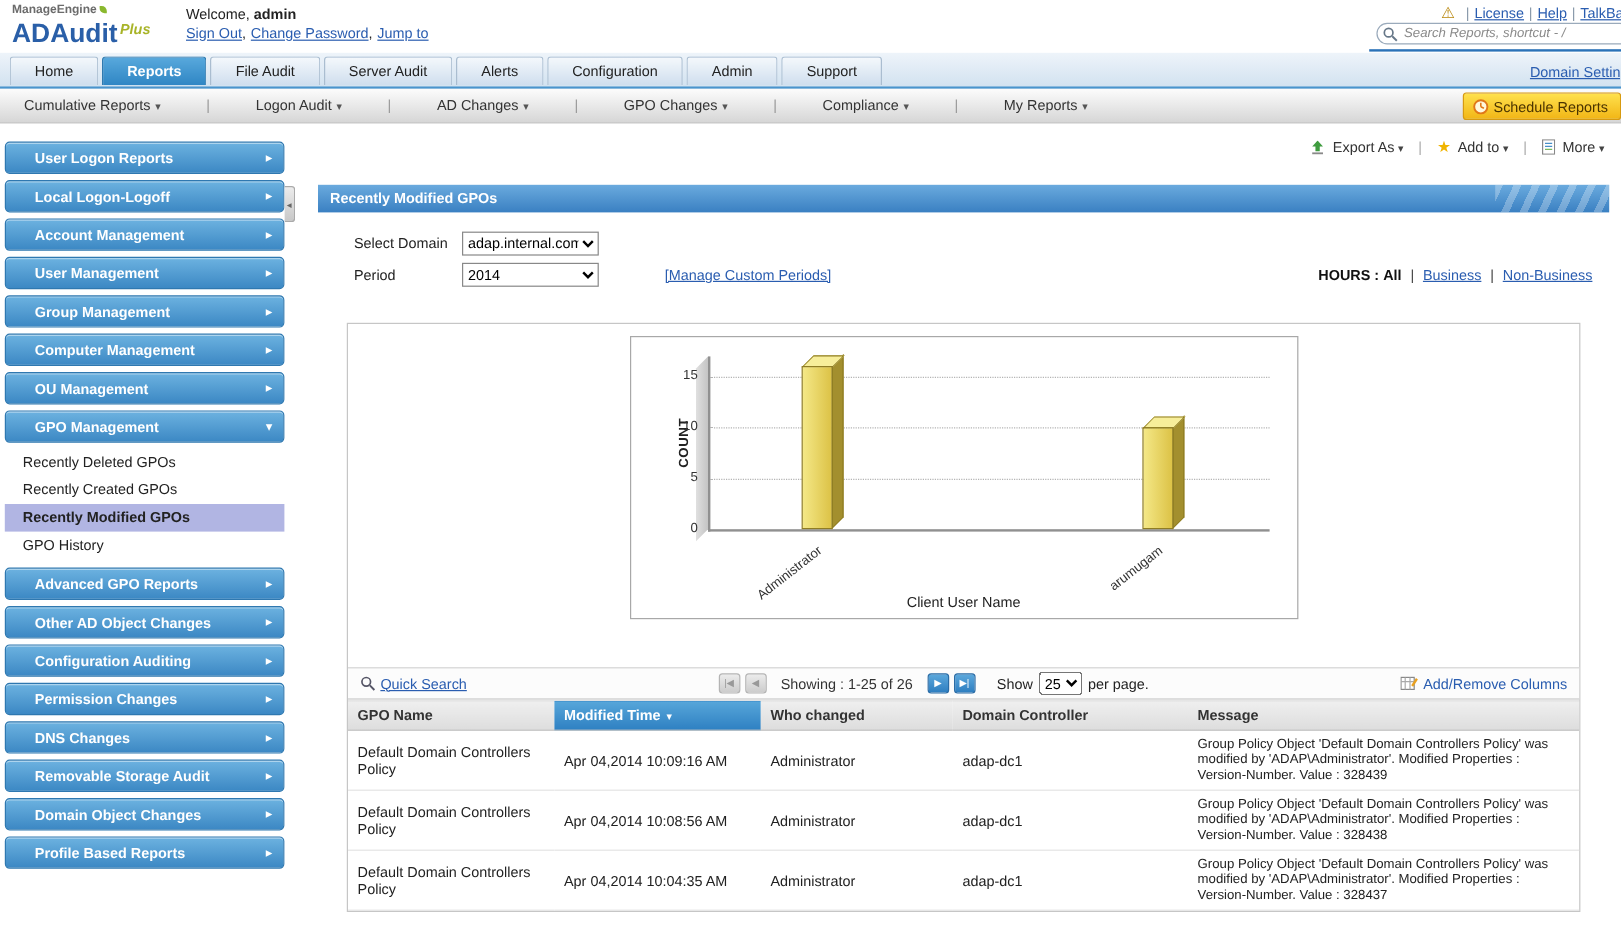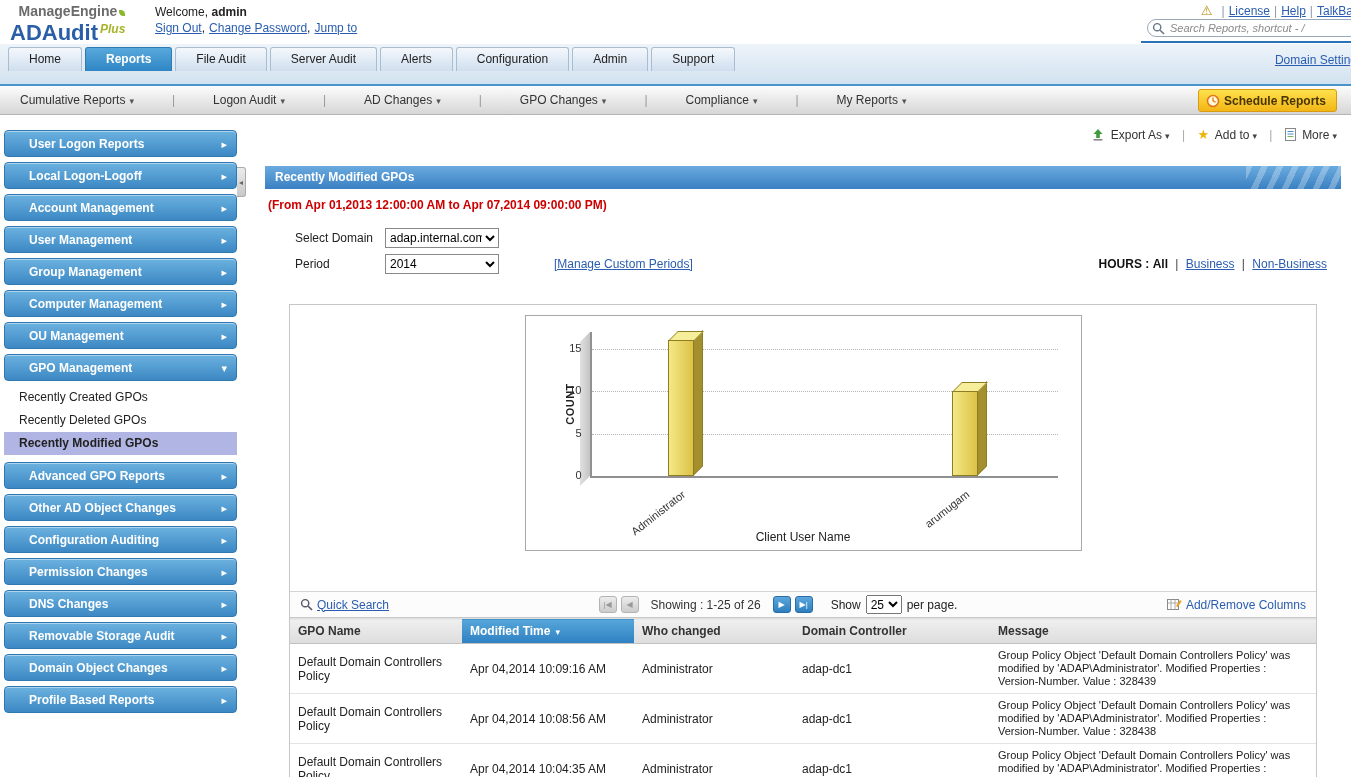--- a/index.html
+++ b/index.html
@@ -4,55 +4,55 @@
 <style>
   * { margin:0; padding:0; box-sizing:border-box; }
   html,body { width:1351px; height:777px; }
   body { position:relative; overflow:hidden; background:#fff; color:#222;
          font-family:"Liberation Sans","DejaVu Sans",sans-serif; font-size:12px; }
   .link { color:#2a5db0; text-decoration:underline; cursor:pointer; }
 
   
   .topbar { position:relative; height:44px; background:#fff; }
   .logo { position:absolute; left:10px; top:3px; cursor:pointer; }
-  .logo-brand { font-size:14px; font-weight:bold; color:#6b6b6b;text-align:right; }
+  .logo-brand { font-size:10px; font-weight:bold; color:#6b6b6b; }
   .leaf { display:inline-block; width:6px; height:6px; margin-left:2px; background:#8ab82e; border-radius:0 70% 0 70%; }
   .logo-product { font-size:22px; font-weight:bold; color:#2a5fa8; line-height:20px; }
   .logo-plus { font-size:12px; font-style:italic; font-weight:bold; color:#a8b428; vertical-align:7px; margin-left:2px; }
   .welcome { position:absolute; left:155px; top:5px; }
   .welcome-links { position:absolute; left:155px; top:21px; }
   .cm { margin-right:4px; }
   .top-links { position:absolute; top:3px; right:-14px; white-space:nowrap; }
   .warn { color:#b8860b; font-size:13px; margin-right:5px; cursor:pointer; }
   .tl-sep { color:#8899aa; margin:0 4px; }
   .searchwrap { position:absolute; top:19px; right:-8px; width:212px; height:18px; }
   .searchwrap svg { position:absolute; left:5px; top:3px; }
   .search-input { width:100%; height:18px; border:1px solid #9aaabb; border-radius:9px;
                   padding:0 6px 0 22px; font-size:11px; font-family:inherit; color:#444; background:#fff; }
   .search-input::placeholder { font-style:italic; color:#8a8a8a; }
   .search-underline { position:absolute; top:41px; right:-8px; width:218px; height:2px; background:#2a72b8; }
 
   
-  .tabbar { position:relative; height:42px; background:linear-gradient(#eef4fa,#d2e2f0);
+  .tabbar { position:relative; height:30px; background:linear-gradient(#eef4fa,#d2e2f0);
             border-bottom:2px solid #4a94cc; padding:3px 0 0 8px; white-space:nowrap; }
   .tab { display:inline-block; height:24px; line-height:23px; padding:0 20px; margin-right:3px;
          background:linear-gradient(#f4f8fc,#cfdeee); border:1px solid #aabdd0; border-bottom:none;
          border-radius:3px 3px 0 0; color:#222; cursor:pointer; vertical-align:bottom; }
   .tab.active { background:linear-gradient(#58a8dc,#2f86c4); color:#fff; font-weight:bold; border-color:#2f7ab0; }
   .domain-settings { position:absolute; right:-12px; top:9px; white-space:nowrap; }
 
   
   .subnav { position:relative; height:29px; background:linear-gradient(#fcfcfc,#d6d6d6);
             border-bottom:1px solid #b4b4b4; display:flex; align-items:center; padding-left:20px; }
   .sn-item { margin-right:38px; color:#333; cursor:pointer; white-space:nowrap; }
   .sn-item .dd { font-size:9px; color:#555; margin-left:4px; }
   .sn-sep { color:#999; margin-right:38px; }
-  .schedule-btn { position:absolute; right:14px; top:3px; height:23px; line-height:20px; padding:0 10px 0 7px;
+  .schedule-btn { position:absolute; right:0; top:3px; height:23px; line-height:20px; padding:0 10px 0 7px;
                   background:linear-gradient(#ffe14d,#f2b616); border:1px solid #d79a10; border-radius:3px;
-                  font-weight:bold; color:#4a3400; cursor:pointer; display:flex; align-items:center; gap:4px; }
+                  font-weight:normal; color:#4a3400; cursor:pointer; display:flex; align-items:center; gap:4px; }
 
   
   .content { position:relative; display:flex; align-items:flex-start; background:#fff; }
   .sidebar { width:233px; margin:15px 0 0 4px; flex:none; }
   .sb-btn { position:relative; height:27px; line-height:26px; margin-bottom:5px; padding-left:24px;
             background:linear-gradient(#6cb2e0,#3c88c4); border:1px solid #2f78b0; border-radius:4px;
             box-shadow:inset 0 1px 0 rgba(255,255,255,.45); color:#fff; font-weight:bold; cursor:pointer; }
   .sb-arrow { position:absolute; right:9px; top:0; font-size:11px; }
   .sb-sub-list { margin:3px 0 7px 0; }
   .sb-sub { height:23px; line-height:23px; padding-left:15px; color:#222; cursor:pointer; }
@@ -195,23 +195,24 @@
   <div class="sidebar">
     <div class="sb-btn"><span>User Logon Reports</span><span class="sb-arrow">▸</span></div>
     <div class="sb-btn"><span>Local Logon-Logoff</span><span class="sb-arrow">▸</span></div>
     <div class="sb-btn"><span>Account Management</span><span class="sb-arrow">▸</span></div>
     <div class="sb-btn"><span>User Management</span><span class="sb-arrow">▸</span></div>
     <div class="sb-btn"><span>Group Management</span><span class="sb-arrow">▸</span></div>
     <div class="sb-btn"><span>Computer Management</span><span class="sb-arrow">▸</span></div>
     <div class="sb-btn"><span>OU Management</span><span class="sb-arrow">▸</span></div>
     <div class="sb-btn"><span>GPO Management</span><span class="sb-arrow">▾</span></div>
     <div class="sb-sub-list">
+      <div class="sb-sub">Recently Deleted GPOs</div>
       <div class="sb-sub">Recently Created GPOs</div>
-      <div class="sb-sub">Recently Deleted GPOs</div>
       <div class="sb-sub selected">Recently Modified GPOs</div>
+      <div class="sb-sub">GPO History</div>
     </div>
     <div class="sb-btn"><span>Advanced GPO Reports</span><span class="sb-arrow">▸</span></div>
     <div class="sb-btn"><span>Other AD Object Changes</span><span class="sb-arrow">▸</span></div>
     <div class="sb-btn"><span>Configuration Auditing</span><span class="sb-arrow">▸</span></div>
     <div class="sb-btn"><span>Permission Changes</span><span class="sb-arrow">▸</span></div>
     <div class="sb-btn"><span>DNS Changes</span><span class="sb-arrow">▸</span></div>
     <div class="sb-btn"><span>Removable Storage Audit</span><span class="sb-arrow">▸</span></div>
     <div class="sb-btn"><span>Domain Object Changes</span><span class="sb-arrow">▸</span></div>
     <div class="sb-btn"><span>Profile Based Reports</span><span class="sb-arrow">▸</span></div>
   </div>
@@ -240,21 +241,20 @@
             <line x1="2.5" y1="3.5" x2="8.5" y2="3.5" stroke="#4a90c8"></line>
             <line x1="2.5" y1="6" x2="8.5" y2="6" stroke="#4a90c8"></line>
             <line x1="2.5" y1="8.5" x2="8.5" y2="8.5" stroke="#7ab860"></line>
           </svg>
         <span>More</span><span class="dd-small">▾</span>
       </span>
     </div>
 
     <div class="titlebar"><span>Recently Modified GPOs</span></div>
 
-    <div class="daterange">(From Apr 01,2013 12:00:00 AM to Apr 07,2014 09:00:00 PM)</div>
 
     <div class="filters">
       <div class="frow">
         <span class="flabel">Select Domain</span>
         <select id="domain-select" class="fselect"><option>adap.internal.com</option></select>
       </div>
       <div class="frow">
         <span class="flabel">Period</span>
         <select id="period-select" class="fselect"><option>2014</option></select>
         <span class="link mcp">[Manage Custom Periods]</span>

